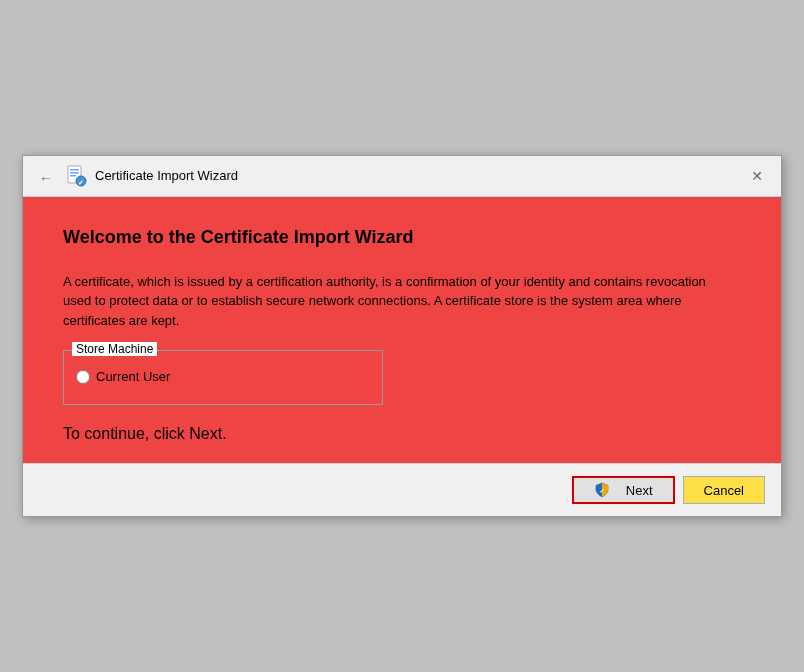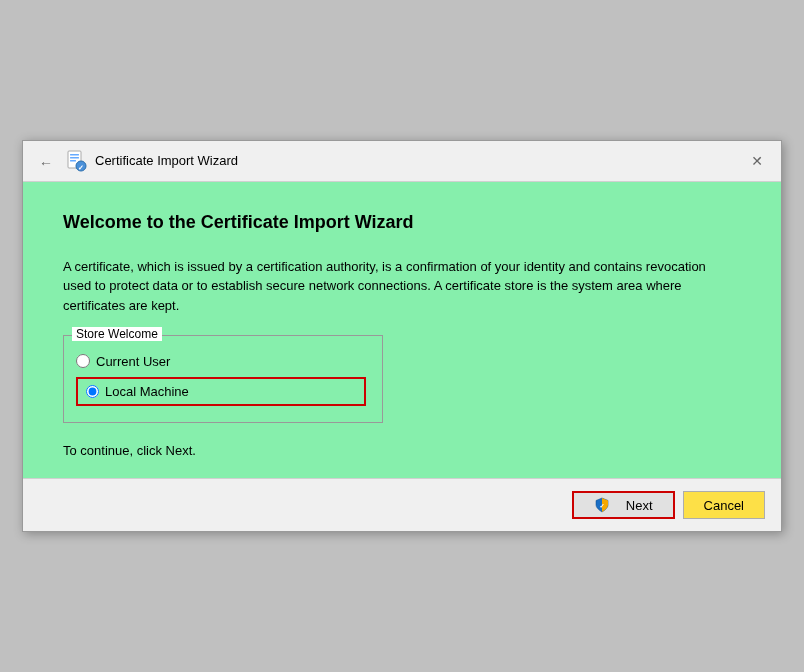--- a/index.html
+++ b/index.html
@@ -52,21 +52,21 @@
       height: 24px;
       display: flex;
       align-items: center;
       justify-content: center;
       cursor: pointer;
       font-size: 14px;
       color: #666;
     }
     .content {
       padding: 30px 48px 20px 40px;
-      background: #86efac;
+      background: #ef4444;
     }
     .wizard-title {
       font-size: 18px;
       font-weight: bold;
       color: #000;
       margin-bottom: 24px;
     }
     .description {
       color: #000;
       line-height: 1.5;
@@ -84,41 +84,41 @@
       position: absolute;
       top: -9px;
       left: 8px;
       background: #fff;
       padding: 0 4px;
       font-size: 12px;
       color: #000;
     }
     .radio-option {
       display: flex;
-      align-items: flex-start;
+      align-items: flex-end;
       gap: 6px;
       margin: 8px 0;
       font-size: 13px;
     }
     .radio-option input[type="radio"] {
       margin: 0;
       width: 14px;
       height: 14px;
       cursor: pointer;
     }
     .local-machine-row {
       border: 2px solid #cc0000;
       padding: 5px 8px;
       display: flex;
       align-items: center;
       gap: 6px;
       margin: 4px 0;
     }
     .continue-text {
-      font-size: 13px;
+      font-size: 16px;
       color: #000;
       margin-top: 8px;
     }
     .footer {
       background: #f0f0f0;
       border-top: 1px solid #d0d0d0;
       padding: 12px 16px;
       display: flex;
       justify-content: flex-end;
       gap: 8px;
@@ -172,28 +172,24 @@
     <span class="close-btn">✕</span>
   </div>
 
   <div class="content">
     <div class="wizard-title">Welcome to the Certificate Import Wizard</div>
 
 
     <p class="description">A certificate, which is issued by a certification authority, is a confirmation of your identity and contains revocation used to protect data or to establish secure network connections. A certificate store is the system area where certificates are kept.</p>
 
     <div class="store-location-group">
-      <span class="store-location-legend">Store Welcome</span>
+      <span class="store-location-legend">Store Machine</span>
       <div class="radio-option">
         <input type="radio" name="storeLocation" id="currentUser" style="">
         <label for="currentUser">Current User</label>
-      </div>
-      <div class="local-machine-row">
-        <input type="radio" name="storeLocation" id="localMachine" checked="" style="">
-        <label for="localMachine">Local Machine</label>
       </div>
     </div>
 
     <p class="continue-text">To continue, click Next.</p>
   </div>
 
   <div class="footer">
     <button class="btn btn-next">
 
       <svg class="shield-icon" viewBox="0 0 16 16" xmlns="http://www.w3.org/2000/svg">

